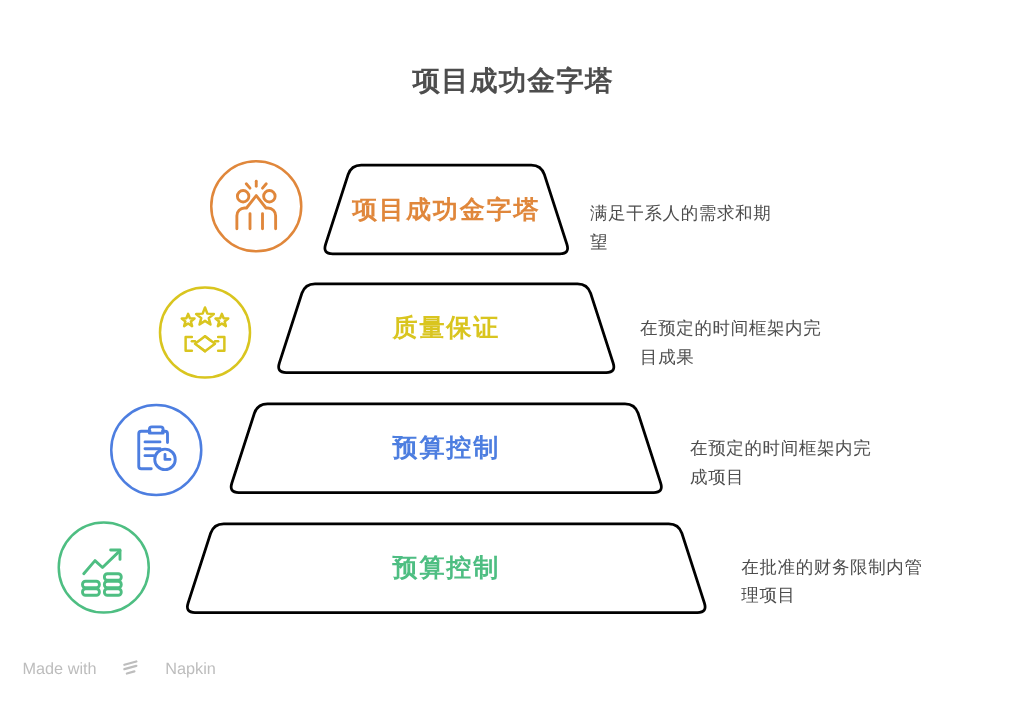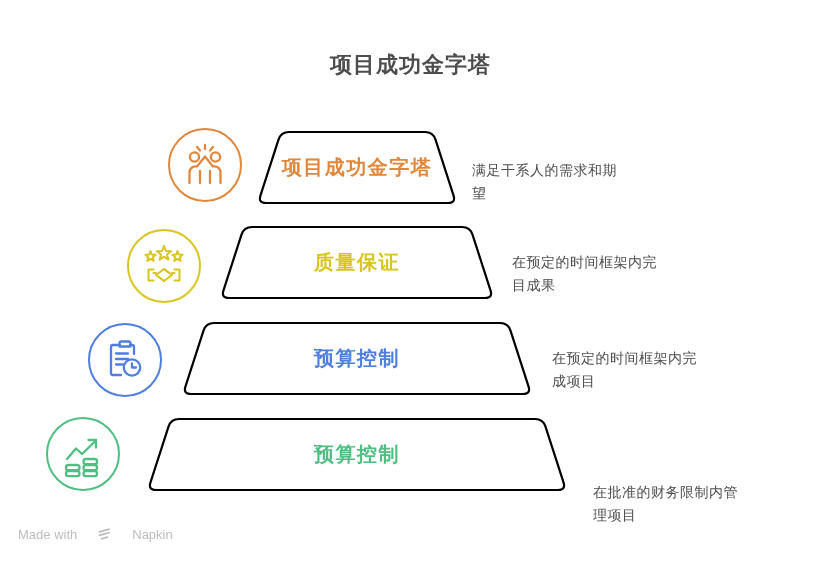--- a/index.html
+++ b/index.html
@@ -49,21 +49,21 @@
   .t2 .icon-circle { left:127px; top:229px; }
   .t3 .icon-circle { left:88px;  top:323px; }
   .t4 .icon-circle { left:46px;  top:417px; }
   .t1 .trap-wrap { left:255px; top:129px; }
   .t2 .trap-wrap { left:218px; top:224px;text-decoration:underline; }
   .t3 .trap-wrap { left:180px; top:320px; }
   .t4 .trap-wrap { left:145px; top:416px;font-family:Liberation Serif, serif; }
   .t1 .desc { left:472px; top:159px; }
   .t2 .desc { left:512px; top:251px; }
   .t3 .desc { left:552px; top:347px; }
-  .t4 .desc { left:593px; top:442px;margin-top:39px; }
+  .t4 .desc { left:593px; top:442px; }
   .footer {
     position:absolute; left:18px; top:527px;
     display:flex; align-items:center; gap:20px;
     font-size:13px; color:#bdbdbd;
   }
   .footer svg { display:block; }
   path, polygon, circle.ic, rect.ic { fill:none; stroke:currentColor; stroke-linecap:round; stroke-linejoin:round; }
 </style>
 </head>
 <body>

